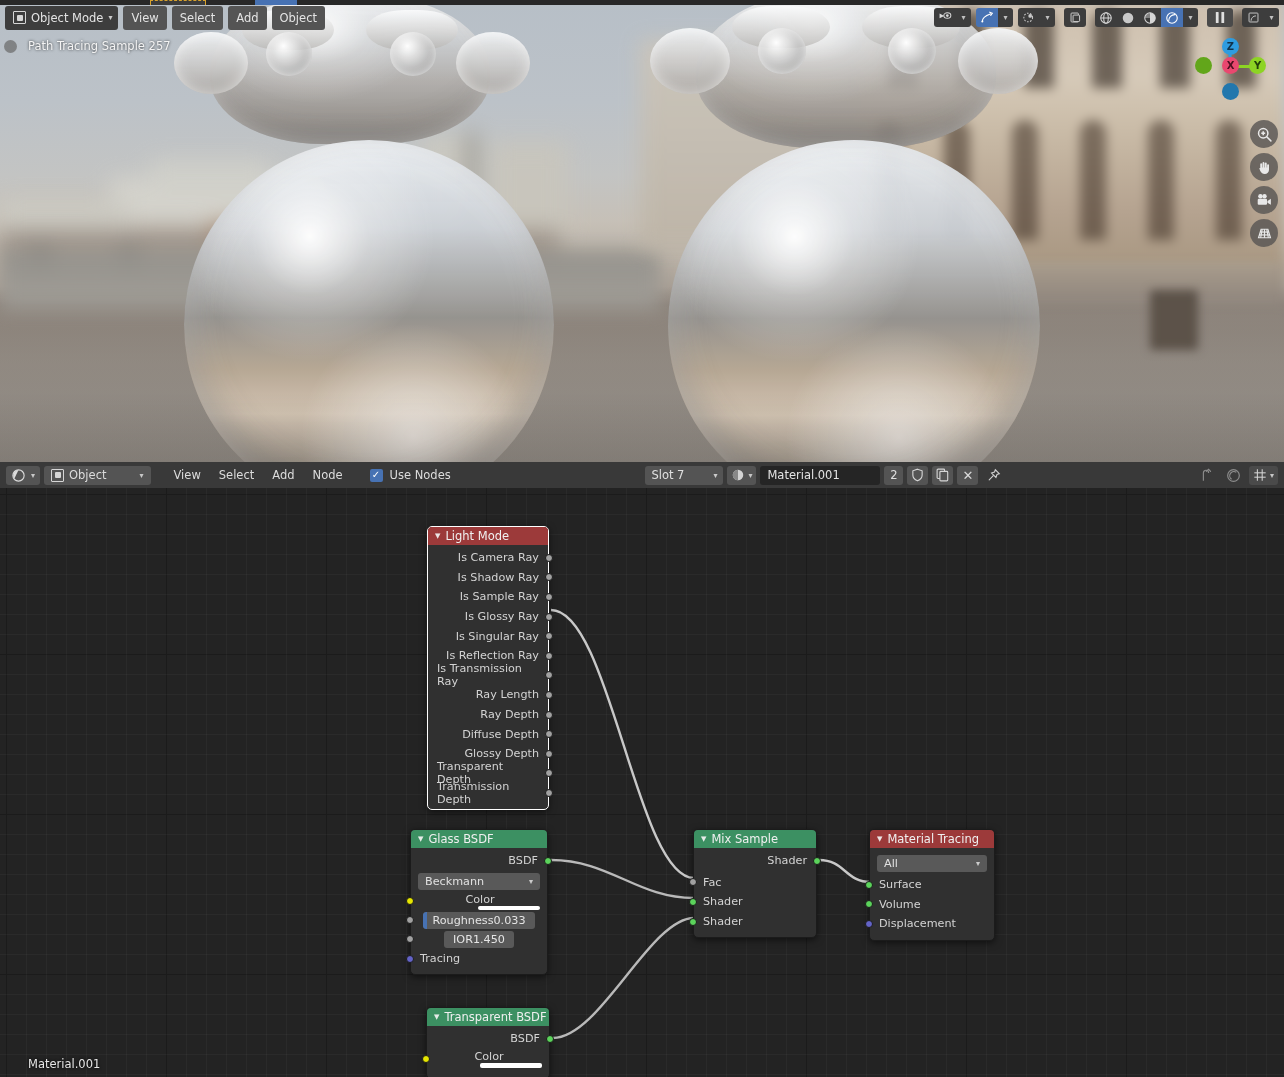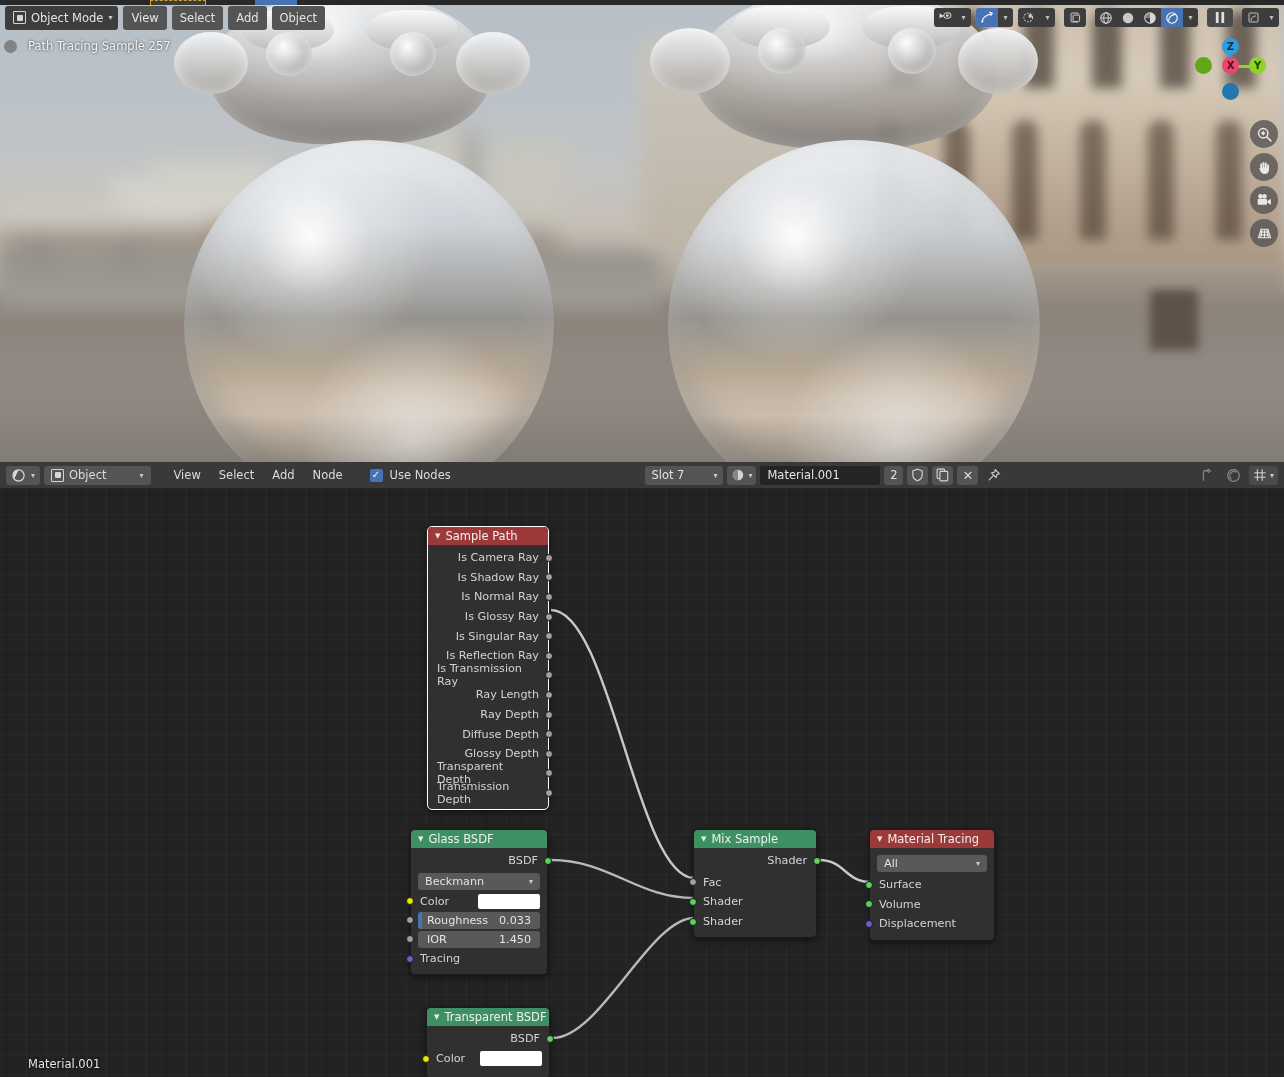--- a/index.html
+++ b/index.html
@@ -270,21 +270,21 @@
   .s-gray { background: #a1a1a1; }
   .s-green { background: #5bd35b; }
   .s-yellow { background: #e6e600; }
   .s-purple { background: #6363c7; }
 
   .dropdown {
     margin: 2px 7px 3px 7px; height: 17px; background: #595959; border-radius: 3px;
     display: flex; align-items: center; justify-content: space-between;
     padding: 0 7px; color: #e0e0e0; font-size: 11.2px; cursor: default;
   }
-  .fieldrow { margin: 1.5px 7px; height: 17.5px; display: flex; align-items: center; position: relative; }
+  .fieldrow { margin: 1.5px 7px; height: 17.5px; display: flex; align-items: center; position: relative; flex-direction: column; }
   .colorswatch {
     margin-left: auto; width: 62px; height: 15px; background: #ffffff; border-radius: 2px;
   }
   .slider {
     flex: 1 1 auto; height: 17px; background: #595959; border-radius: 3px;
     display: flex; align-items: center; justify-content: space-between;
     padding: 0 9px; color: #e4e4e4; font-size: 11.2px; position: relative; overflow: hidden;
     cursor: default;
   }
   .slider .fill {
@@ -615,33 +615,33 @@
         <path d="M551,372 C610,372 637,410 694,410" stroke="#b9b9b9" stroke-width="2.4" fill="none"></path>
 
         <path d="M553,550 C600,550 650,430 694,430" stroke="#b9b9b9" stroke-width="2.4" fill="none"></path>
 
         <path d="M819,372 C845,372 845,394 871,394" stroke="#c8c8c8" stroke-width="2.4" fill="none"></path>
       </svg>
 
       <div class="node selected" style="left:427px; top:38px; width:122px;">
         <div class="node-hdr red">
           <span class="tri">▼</span>
-          <span>Sample Path</span>
+          <span>Light Mode</span>
         </div>
         <div class="node-body">
           <div class="row out">
               <span>Is Camera Ray</span>
               <span class="sock right s-gray"></span>
             </div>
           <div class="row out">
               <span>Is Shadow Ray</span>
               <span class="sock right s-gray"></span>
             </div>
           <div class="row out">
-              <span>Is Normal Ray</span>
+              <span>Is Sample Ray</span>
               <span class="sock right s-gray"></span>
             </div>
           <div class="row out">
               <span>Is Glossy Ray</span>
               <span class="sock right s-gray"></span>
             </div>
           <div class="row out">
               <span>Is Singular Ray</span>
               <span class="sock right s-gray"></span>
             </div>

